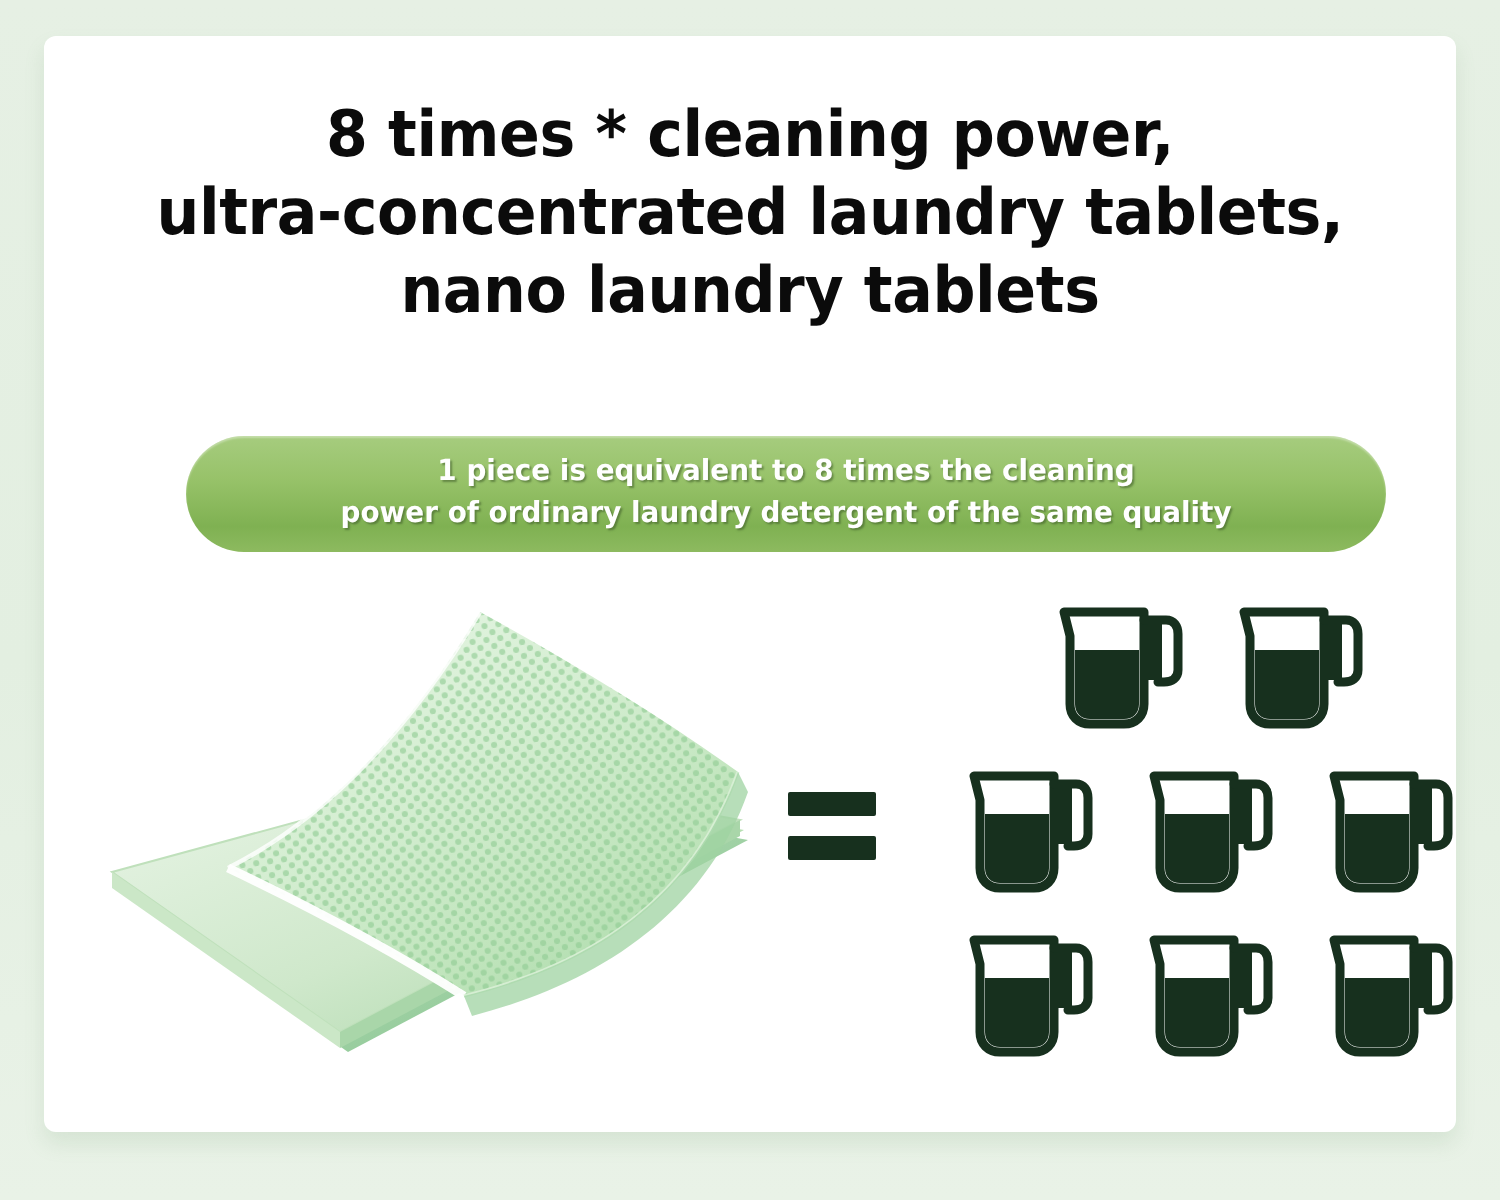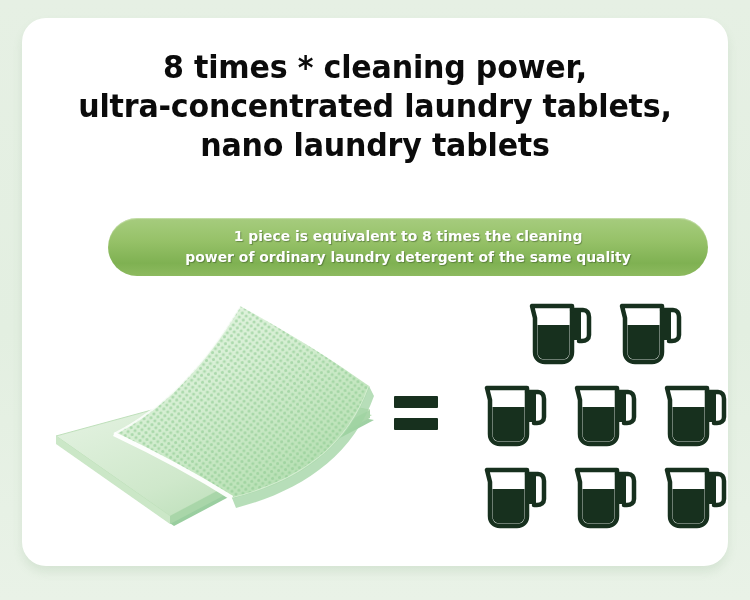--- a/index.html
+++ b/index.html
@@ -22,21 +22,21 @@
     inset:0;
     background:linear-gradient(180deg,#e6f0e4 0%, #e3efe1 55%, #e9f2e7 100%);
   }
 
   
   #card {
     position:absolute;
     left:22px; top:18px;
     width:706px; height:548px;
     background:#ffffff;
-    border-radius:24px;
+    border-radius:6px;
     box-shadow:0 6px 10px rgba(120,160,120,.16);
   }
 
   
   #headline {
     position:absolute;
     left:0; top:30px;
     width:100%;
     text-align:center;
     color:#0b0b0b;
@@ -45,21 +45,21 @@
     font-size:32px;
     line-height:1.22;
     letter-spacing:-0.2px;
     transform:scaleX(.94);
   }
   #headline .hl-line { display:block; white-space:nowrap; }
 
   
   #banner {
     position:absolute;
-    left:86px; top:200px;
+    left:71px; top:200px;
     width:600px; height:58px;
     border-radius:29px;
     background:linear-gradient(180deg,#a6cc7e 0%, #97c269 38%, #7fb152 78%, #8dba5f 100%);
     box-shadow:inset 0 1px 1px rgba(255,255,255,.35);
     display:flex;
     align-items:center;
     justify-content:center;
   }
   #banner-text {
     color:#ffffff;

